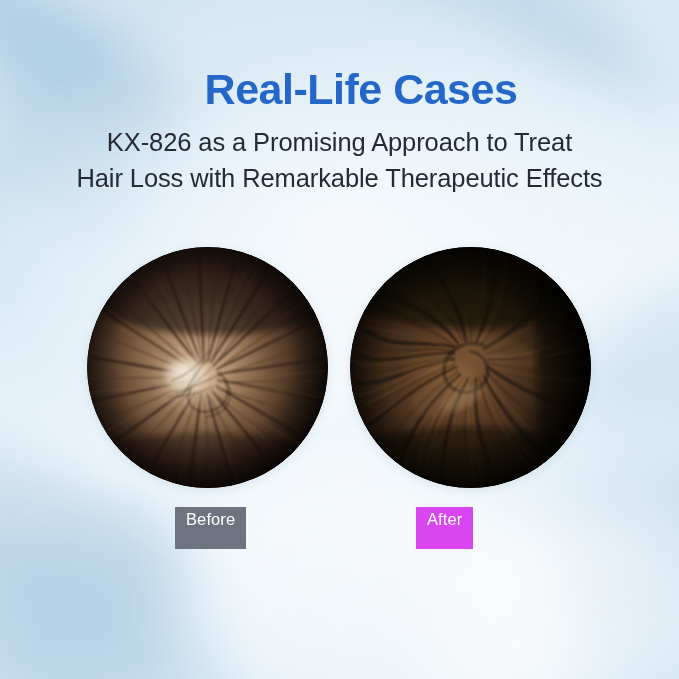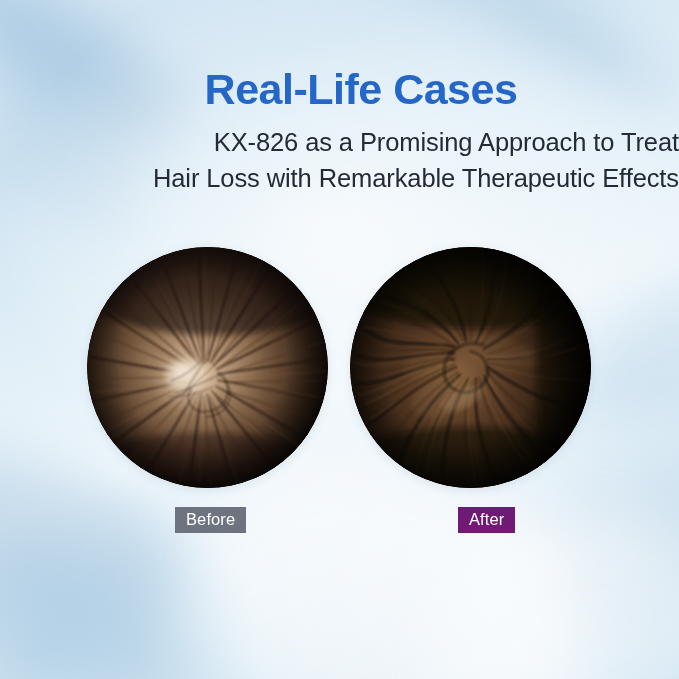--- a/index.html
+++ b/index.html
@@ -86,21 +86,20 @@
     color: #2567c9;
     padding-left: 43px;
   }
   .subhead {
     margin: 13px 0 0 0;
     font-size: 25.5px;
     line-height: 1.38;
     font-weight: 400;
     letter-spacing: -0.1px;
     color: #242b36;
-    text-align: right;
   }
   .subhead .line { display: block; }
 
   
   .photos {
     position: absolute;
     left: 0; right: 0;
     top: 247px;
     height: 241px;
   }
@@ -114,33 +113,33 @@
     box-shadow: 0 2px 10px rgba(70,110,140,0.14);
   }
   .photo.before { left: 87px; }
   .photo.after  { left: 350px; }
   .photo svg { display: block; width: 100%; height: 100%; }
 
   
   .badge {
     position: absolute;
     top: 507px;
-    height: 26px;
+    height: 42px;
     line-height: 25px;
     padding: 0 11px;
     font-size: 16.5px;
     font-weight: 400;
     color: #ffffff;
     letter-spacing: 0.1px;
     text-align: center;
     white-space: nowrap;
     box-sizing: border-box;
   }
   .badge.before { left: 175px; background: #6d7480; }
-  .badge.after  { left: 458px; background: #701a75; }
+  .badge.after  { left: 416px; background: #d946ef; }
 </style>
 </head>
 <body>
 
 <div id="poster">
 
   <div class="bg-layer bg-base"></div>
   <div class="bg-layer">
     <div class="streak s1"></div>
     <div class="streak s2"></div>

